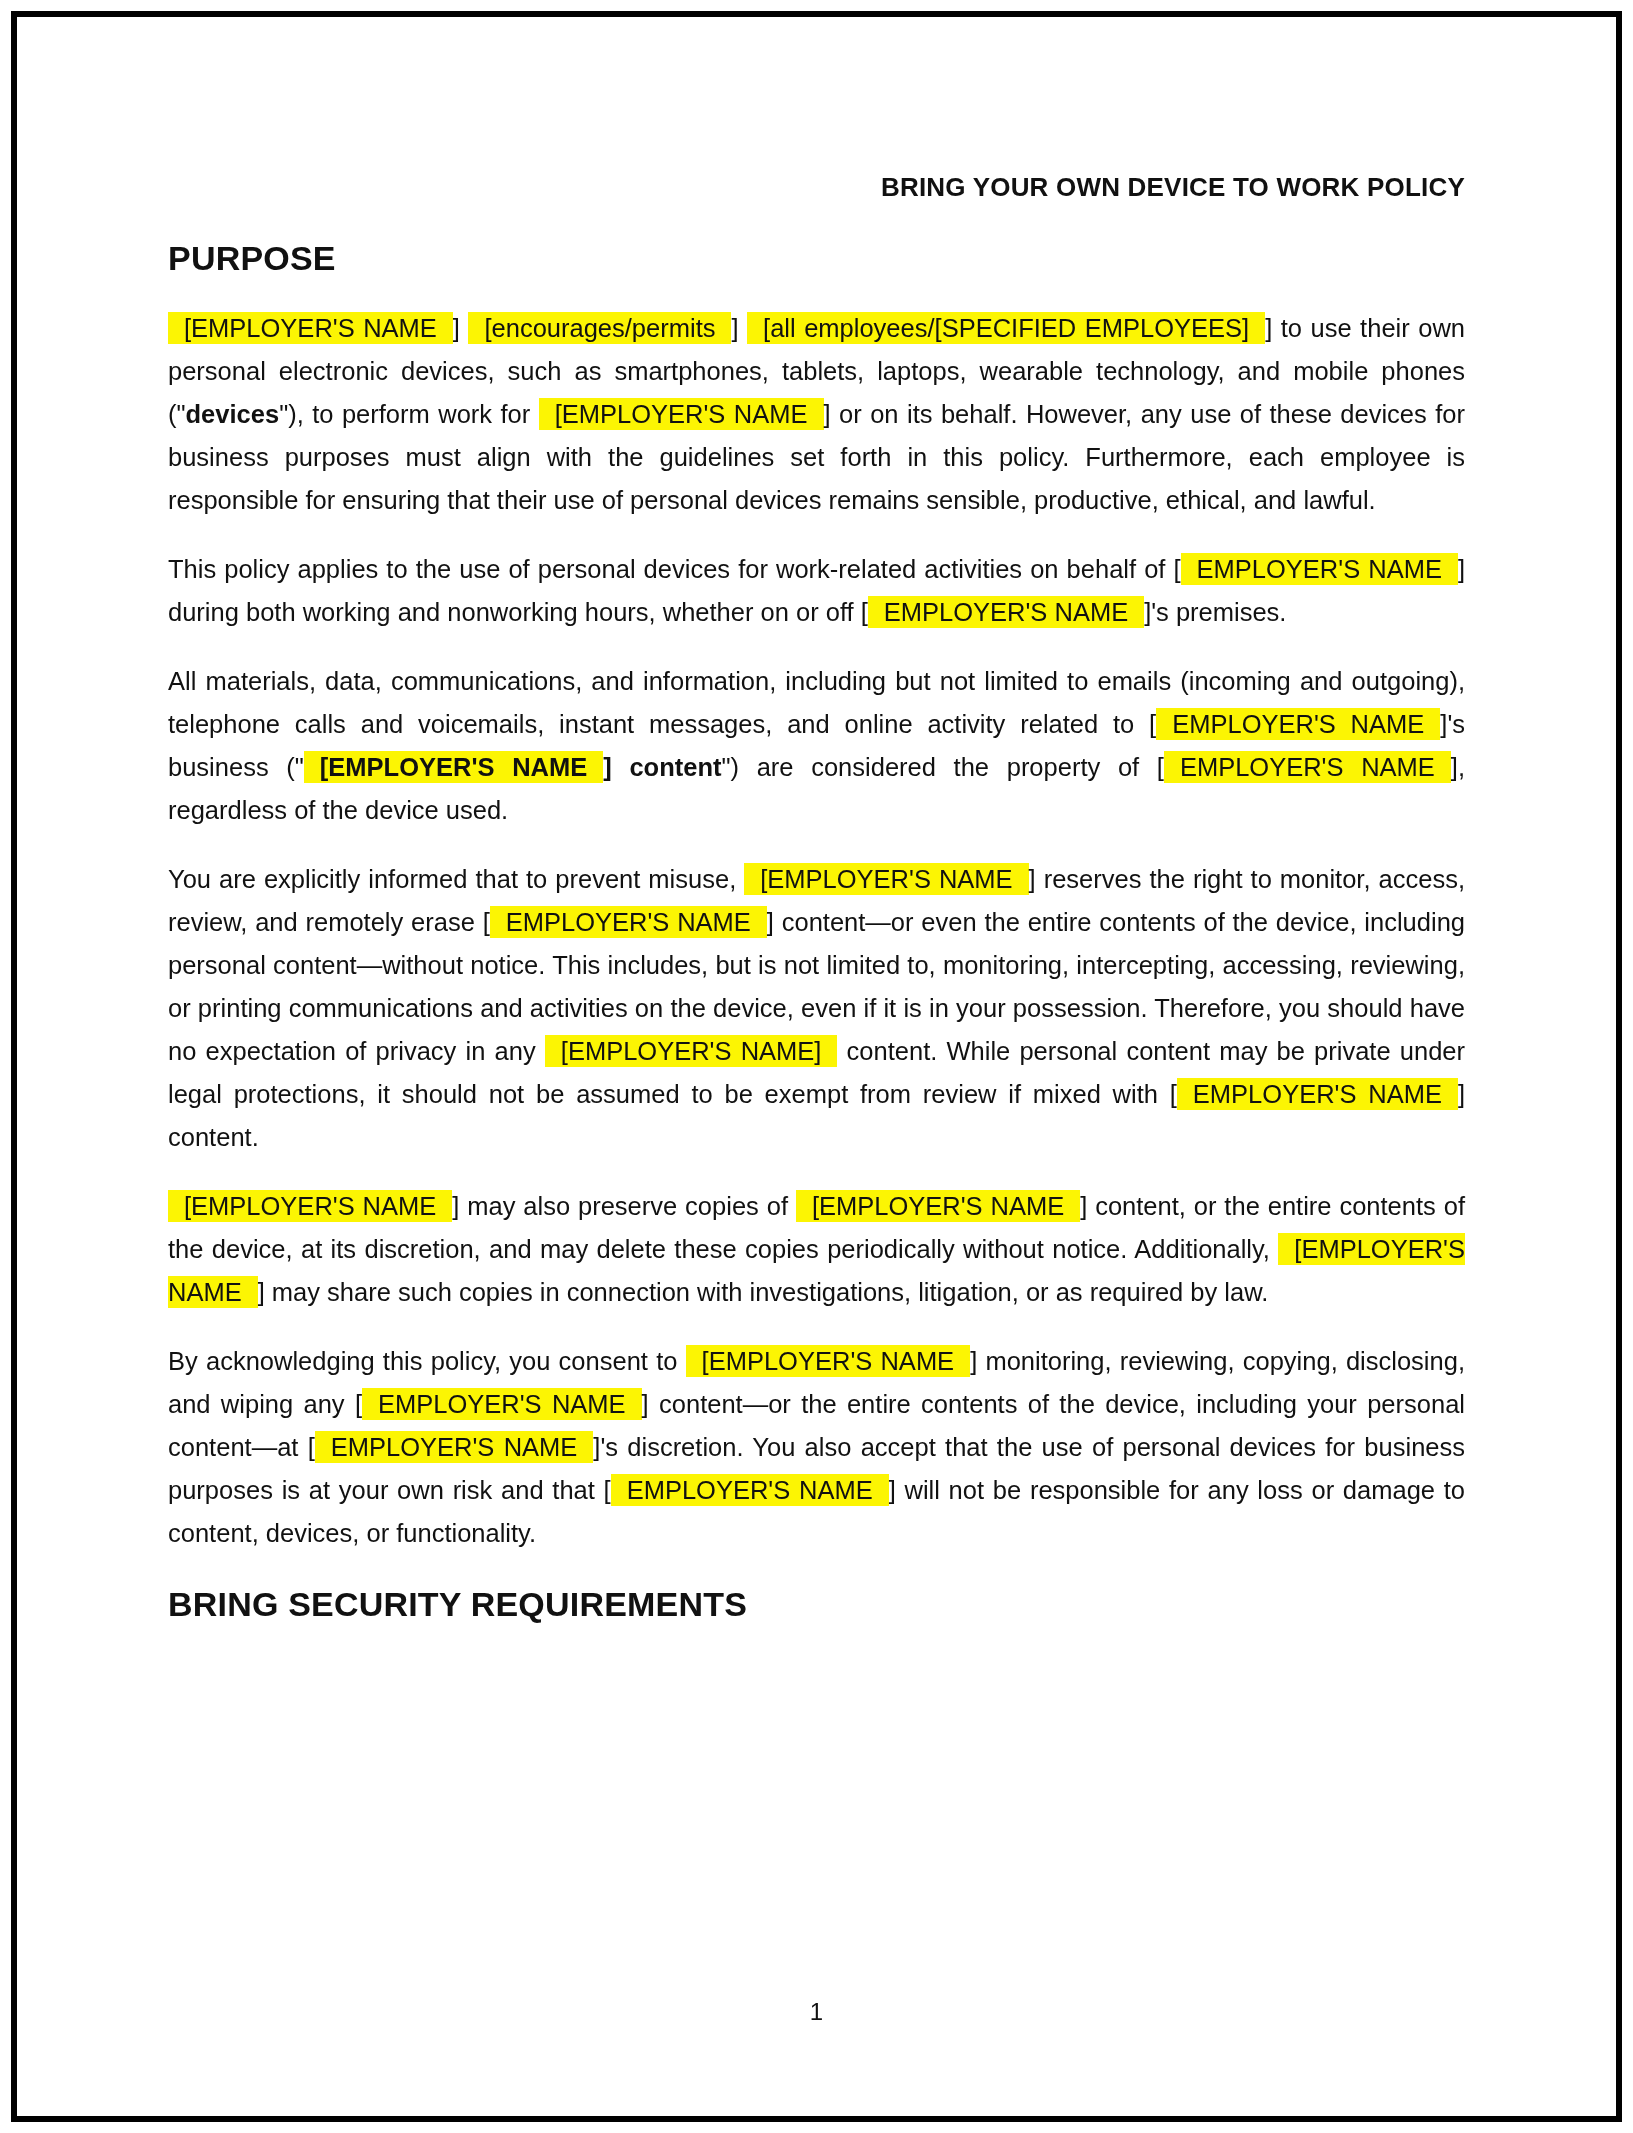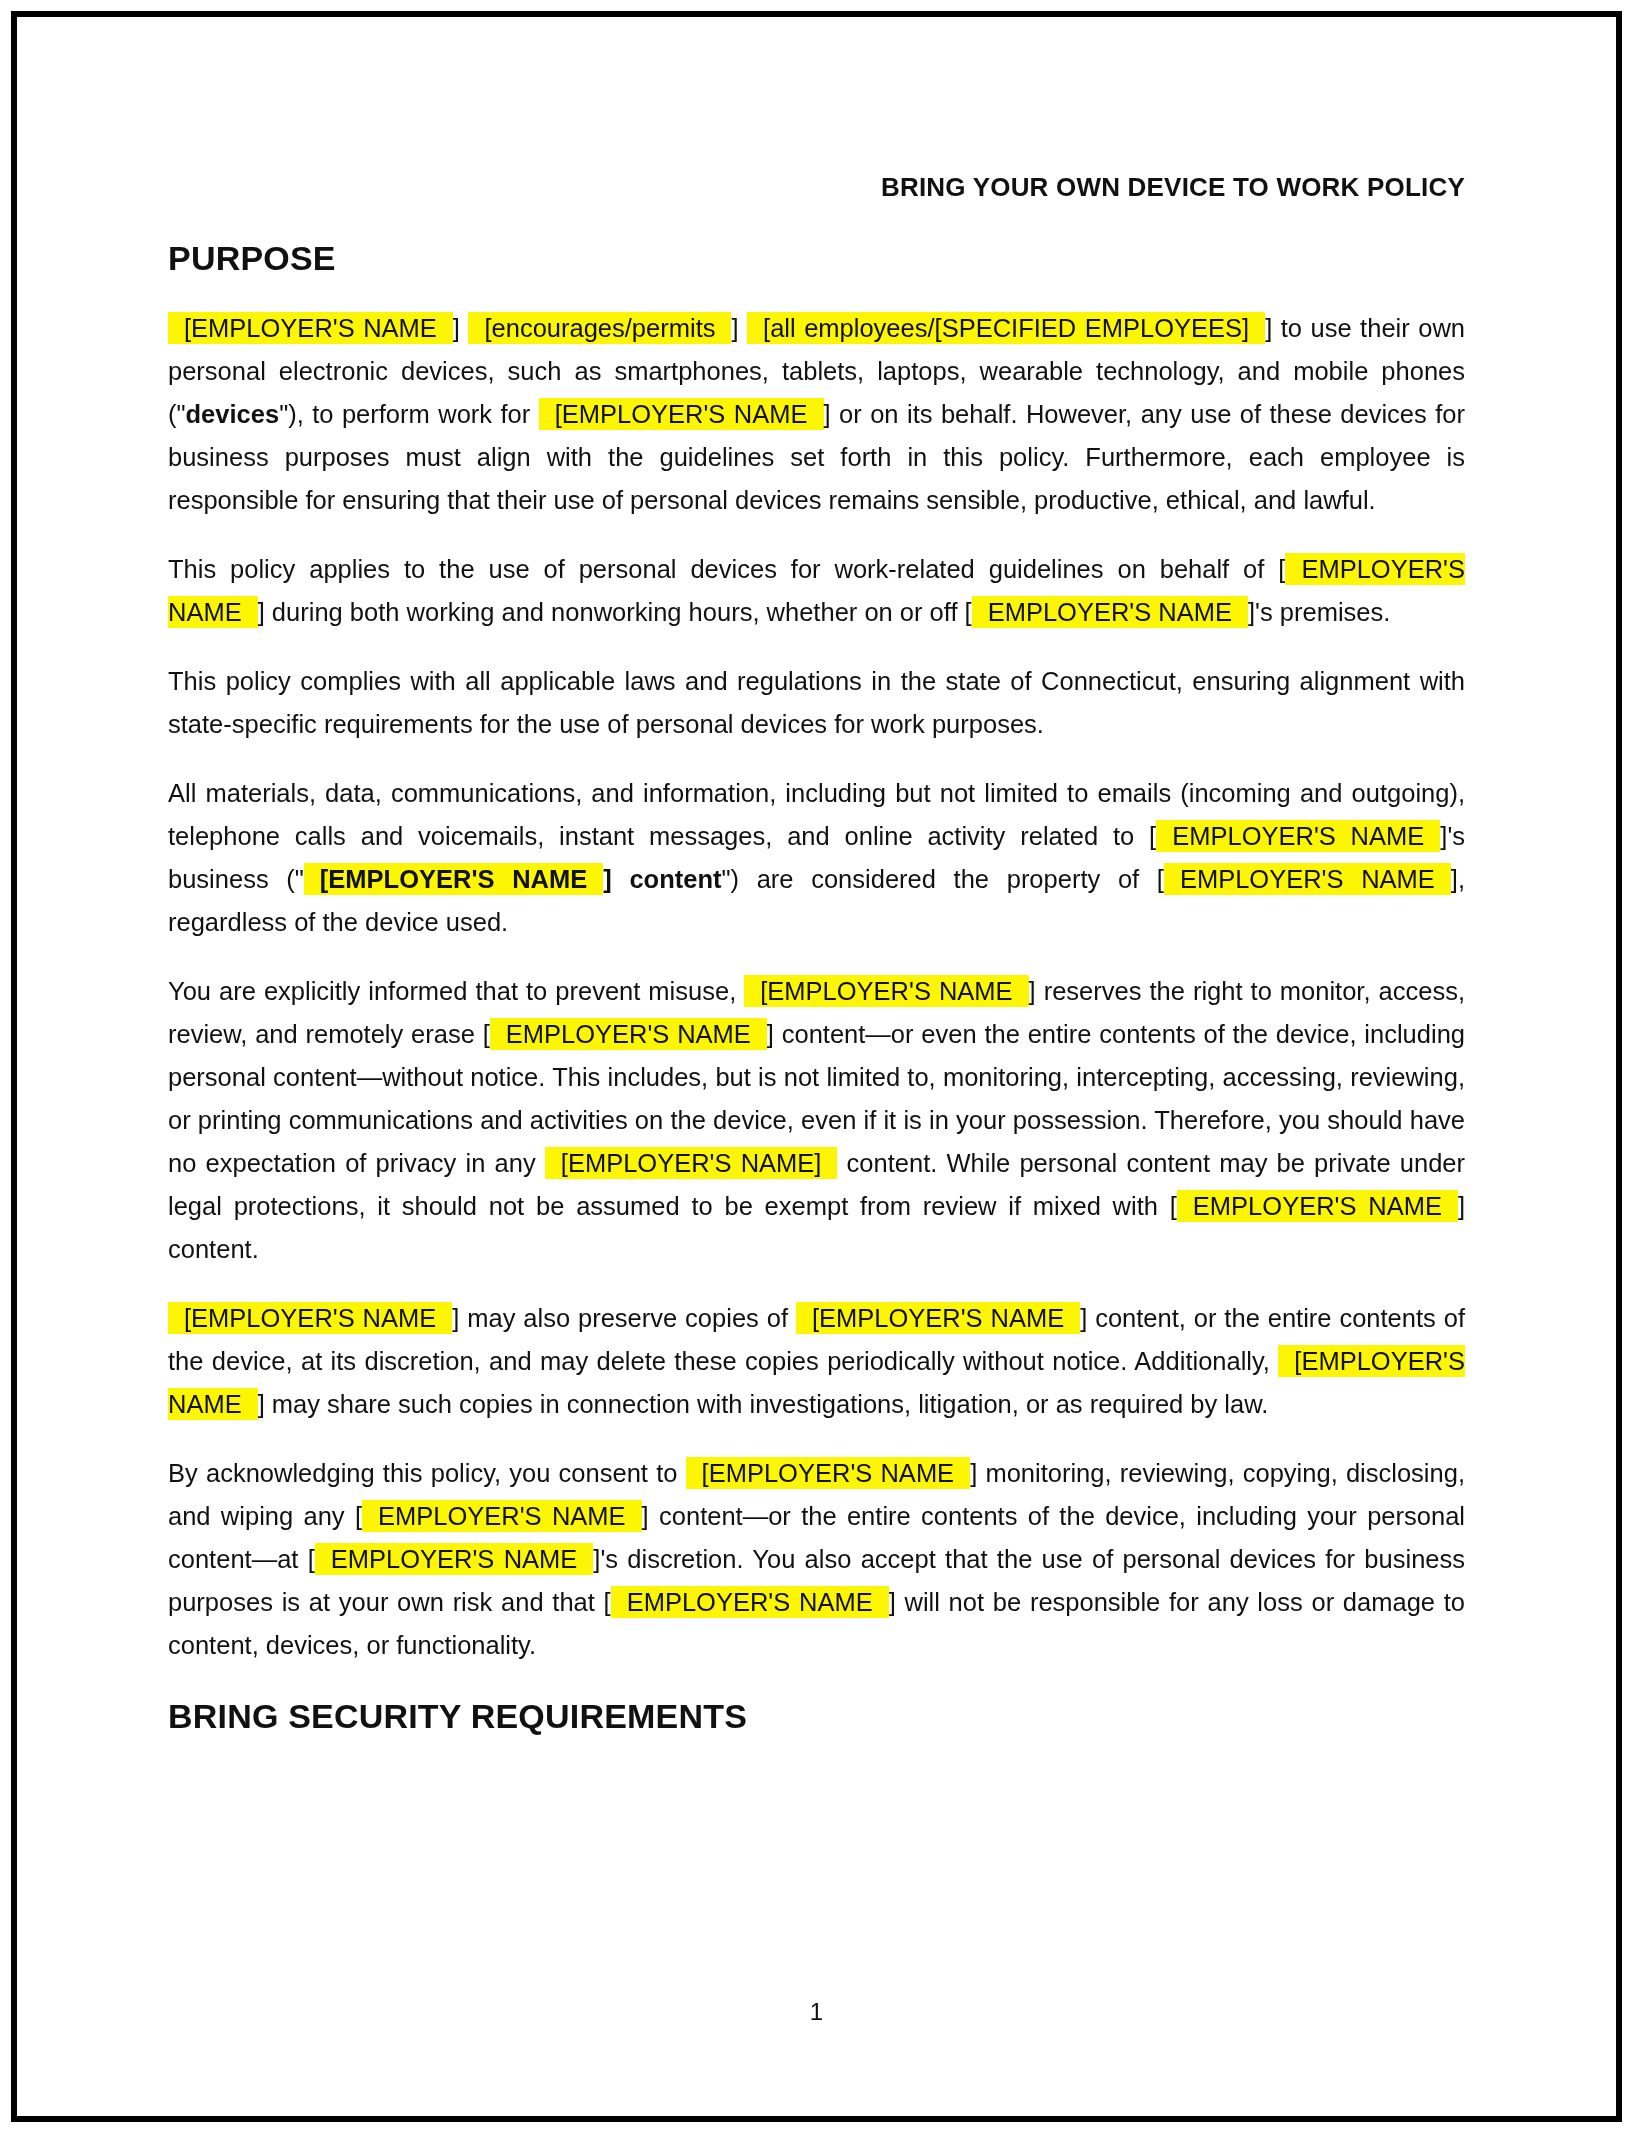--- a/index.html
+++ b/index.html
@@ -65,22 +65,21 @@
 </style>
 </head>
 <body>
 
 <div class="page">
   <div class="content">
     <h1 class="doc-title">BRING YOUR OWN DEVICE TO WORK POLICY</h1>
     <div id="doc-body">
         <h2>PURPOSE</h2>
         <p><mark>[EMPLOYER'S NAME</mark><span>] </span><mark>[encourages/permits</mark><span>] </span><mark>[all employees/[SPECIFIED EMPLOYEES]</mark><span>] to use their own personal electronic devices, such as smartphones, tablets, laptops, wearable technology, and mobile phones ("</span><span class="bold">devices</span><span>"), to perform work for </span><mark>[EMPLOYER'S NAME</mark><span>] or on its behalf. However, any use of these devices for business purposes must align with the guidelines set forth in this policy. Furthermore, each employee is responsible for ensuring that their use of personal devices remains sensible, productive, ethical, and lawful.</span></p>
-        <p><span>This policy applies to the use of personal devices for work-related guidelines on behalf of [</span><mark>EMPLOYER'S NAME</mark><span>] during both working and nonworking hours, whether on or off [</span><mark>EMPLOYER'S NAME</mark><span>]'s premises.</span></p>
-        <p><span>This policy complies with all applicable laws and regulations in the state of Connecticut, ensuring alignment with state-specific requirements for the use of personal devices for work purposes.</span></p>
+        <p><span>This policy applies to the use of personal devices for work-related activities on behalf of [</span><mark>EMPLOYER'S NAME</mark><span>] during both working and nonworking hours, whether on or off [</span><mark>EMPLOYER'S NAME</mark><span>]'s premises.</span></p>
         <p><span>All materials, data, communications, and information, including but not limited to emails (incoming and outgoing), telephone calls and voicemails, instant messages, and online activity related to [</span><mark>EMPLOYER'S NAME</mark><span>]'s business ("</span><mark class="bold">[EMPLOYER'S NAME</mark><span class="bold">] content</span><span>") are considered the property of [</span><mark>EMPLOYER'S NAME</mark><span>], regardless of the device used.</span></p>
         <p><span>You are explicitly informed that to prevent misuse, </span><mark>[EMPLOYER'S NAME</mark><span>] reserves the right to monitor, access, review, and remotely erase [</span><mark>EMPLOYER'S NAME</mark><span>] content—or even the entire contents of the device, including personal content—without notice. This includes, but is not limited to, monitoring, intercepting, accessing, reviewing, or printing communications and activities on the device, even if it is in your possession. Therefore, you should have no expectation of privacy in any </span><mark>[EMPLOYER'S NAME]</mark><span> content. While personal content may be private under legal protections, it should not be assumed to be exempt from review if mixed with [</span><mark>EMPLOYER'S NAME</mark><span>] content.</span></p>
         <p><mark>[EMPLOYER'S NAME</mark><span>] may also preserve copies of </span><mark>[EMPLOYER'S NAME</mark><span>] content, or the entire contents of the device, at its discretion, and may delete these copies periodically without notice. Additionally, </span><mark>[EMPLOYER'S NAME</mark><span>] may share such copies in connection with investigations, litigation, or as required by law.</span></p>
         <p><span>By acknowledging this policy, you consent to </span><mark>[EMPLOYER'S NAME</mark><span>] monitoring, reviewing, copying, disclosing, and wiping any [</span><mark>EMPLOYER'S NAME</mark><span>] content—or the entire contents of the device, including your personal content—at [</span><mark>EMPLOYER'S NAME</mark><span>]'s discretion. You also accept that the use of personal devices for business purposes is at your own risk and that [</span><mark>EMPLOYER'S NAME</mark><span>] will not be responsible for any loss or damage to content, devices, or functionality.</span></p>
         <h2>BRING SECURITY REQUIREMENTS</h2>
       </div>
   </div>
   <div class="page-number">1</div>
 </div>
 

